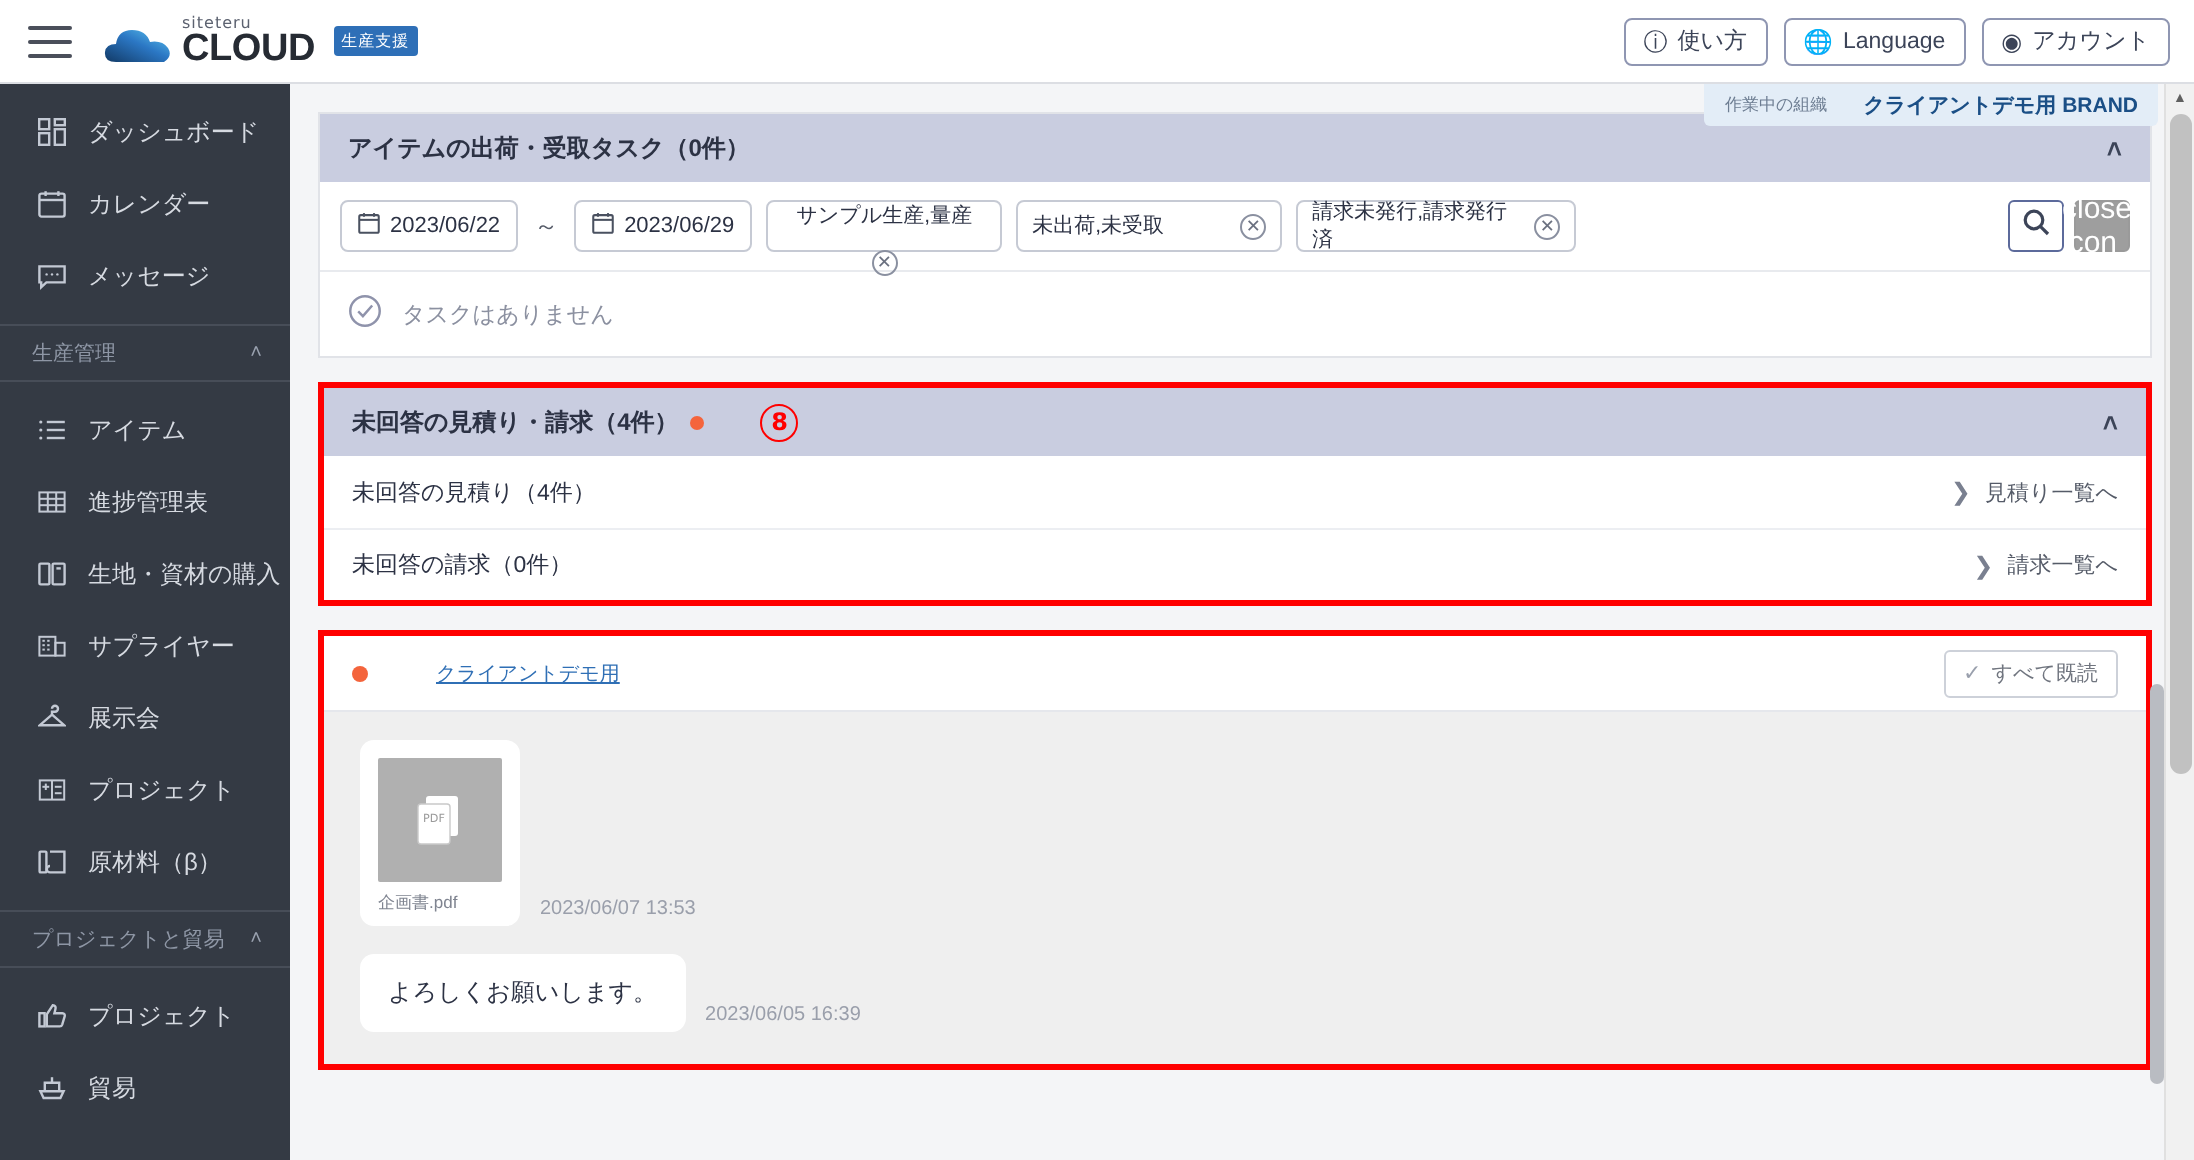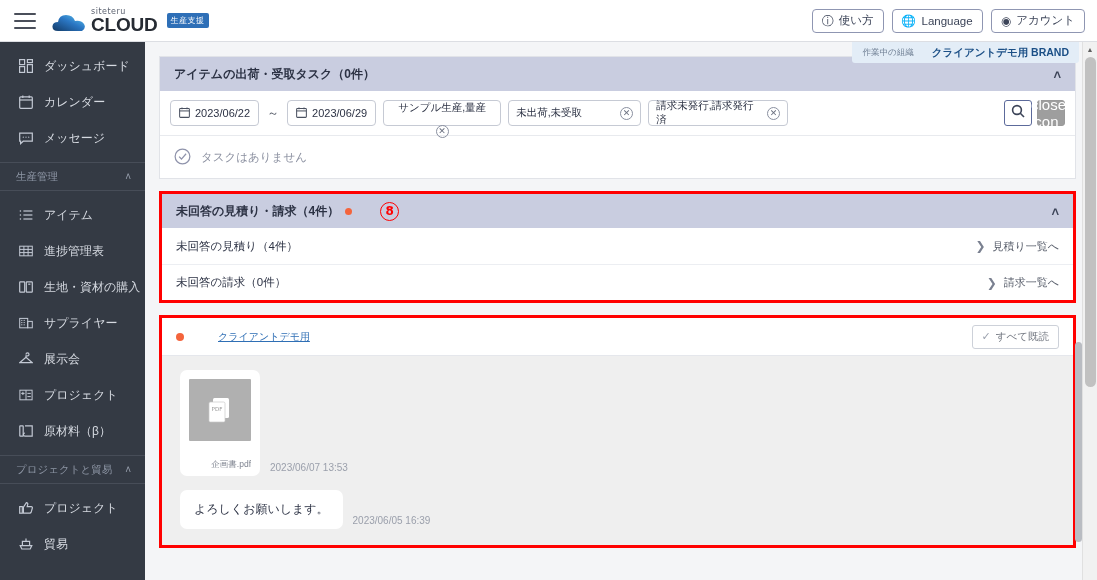--- a/index.html
+++ b/index.html
@@ -184,21 +184,21 @@
   .msg-body { background: #efefef; padding: 14px 0 16px 0; }
   .msg-line { display: flex; align-items: flex-end; gap: 10px; padding-left: 18px; }
   .bubble-file {
     background: #fff; border-radius: 7px; padding: 9px 9px 5px 9px; width: 80px;
   }
   .file-thumb {
     width: 62px; height: 62px; background: #b0b0b0; border-radius: 1px;
     display: flex; align-items: center; justify-content: center; margin: 0 auto;
   }
   .file-name {
-    font-size: 8.5px; color: #7f8490; margin-top: 18px; text-align: right;
+    font-size: 8.5px; color: #7f8490; margin-top: 5px; text-align: left;
     white-space: nowrap; overflow: hidden;
   }
   .bubble-text {
     background: #fff; border-radius: 7px; padding: 11px 14px;
     font-size: 12px; color: #2c3244;
   }
   .msg-time { font-size: 10px; color: #9a9fab; padding-bottom: 3px; }
   .msg-gap { height: 14px; }
 
   

